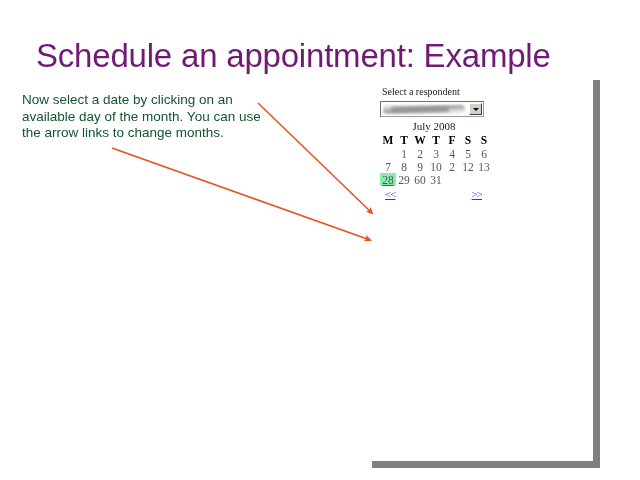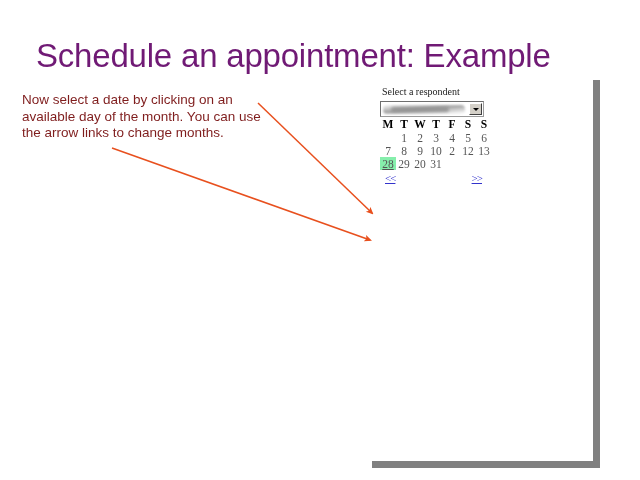--- a/index.html
+++ b/index.html
@@ -50,21 +50,21 @@
 
   
   #body-text {
     position: absolute;
     left: 22px;
     top: 92px;
     width: 245px;
     font-family: "Liberation Sans", sans-serif;
     font-size: 13.5px;
     line-height: 16.5px;
-    color: #7f1d1d;
+    color: #14532d;
   }
 
   
   #arrows {
     position: absolute;
     left: 0;
     top: 0;
     width: 640px;
     height: 480px;
     pointer-events: none;
@@ -227,20 +227,21 @@
     <div id="respondent-label">Select a respondent</div>
 
     <div id="respondent-select">
       <div class="select-blur"></div>
       <div class="select-blur2"></div>
       <div class="select-arrow-btn">
         <span class="tri"></span>
       </div>
     </div>
 
+    <div id="month-title">July 2008</div>
 
     <table class="cal">
       <thead>
         <tr>
           <th>M</th>
           <th>T</th>
           <th>W</th>
           <th>T</th>
           <th>F</th>
           <th>S</th>
@@ -262,21 +263,21 @@
           <td>8</td>
           <td>9</td>
           <td>10</td>
           <td>2</td>
           <td>12</td>
           <td>13</td>
         </tr>
         <tr>
           <td class="sel">28</td>
           <td>29</td>
-          <td>20</td>
+          <td>60</td>
           <td>31</td>
           <td class="empty"></td>
           <td class="empty"></td>
           <td class="empty"></td>
         </tr>
       </tbody>
     </table>
 
     <div id="cal-nav">
       <span class="navlink" id="prev-month-link">&lt;&lt;</span>

